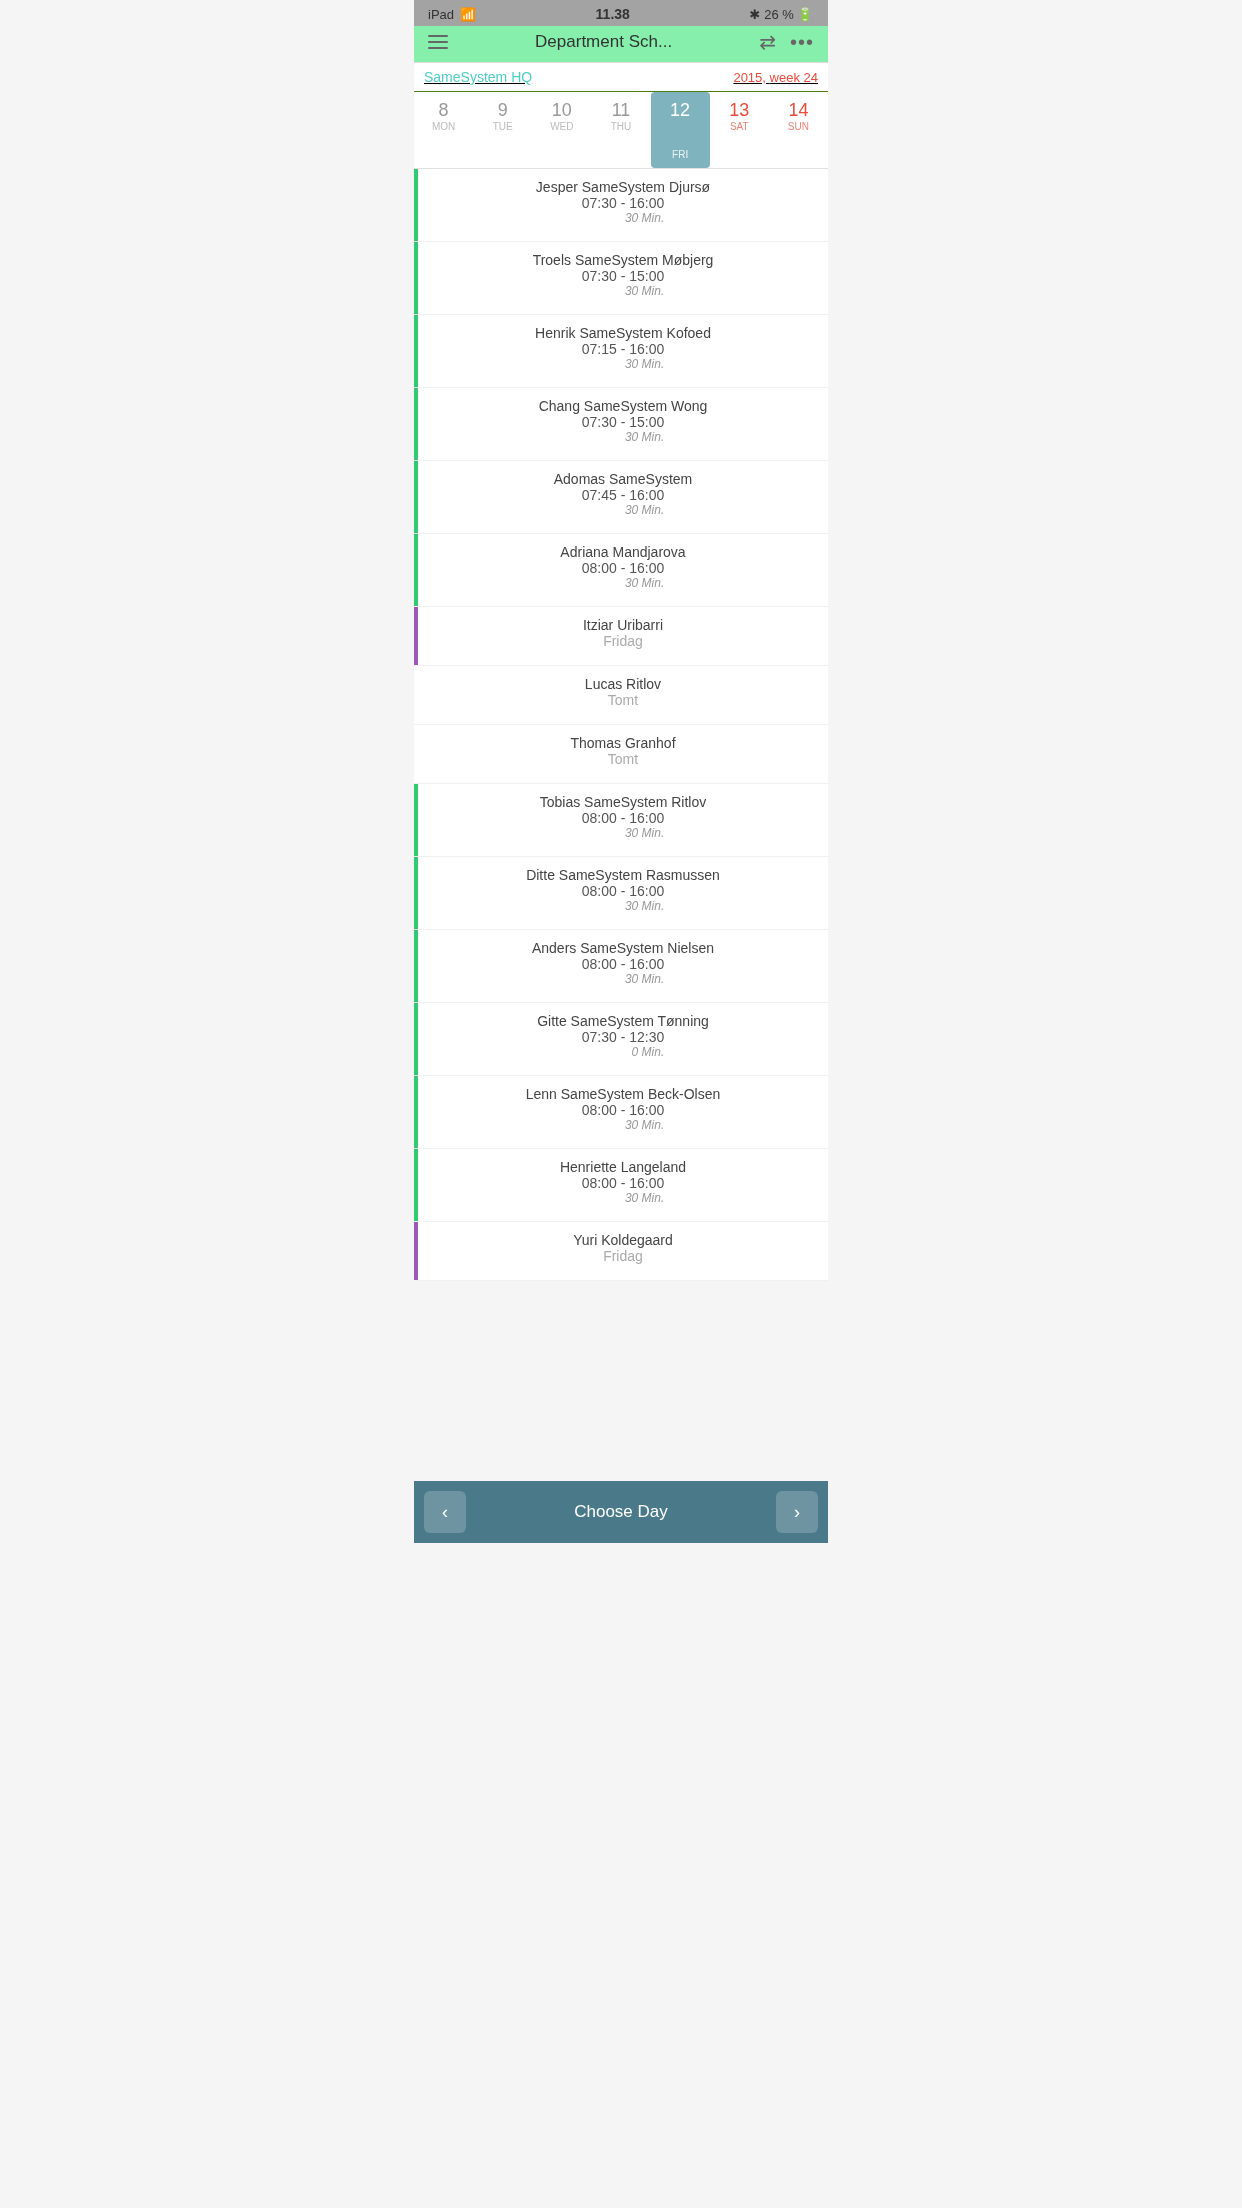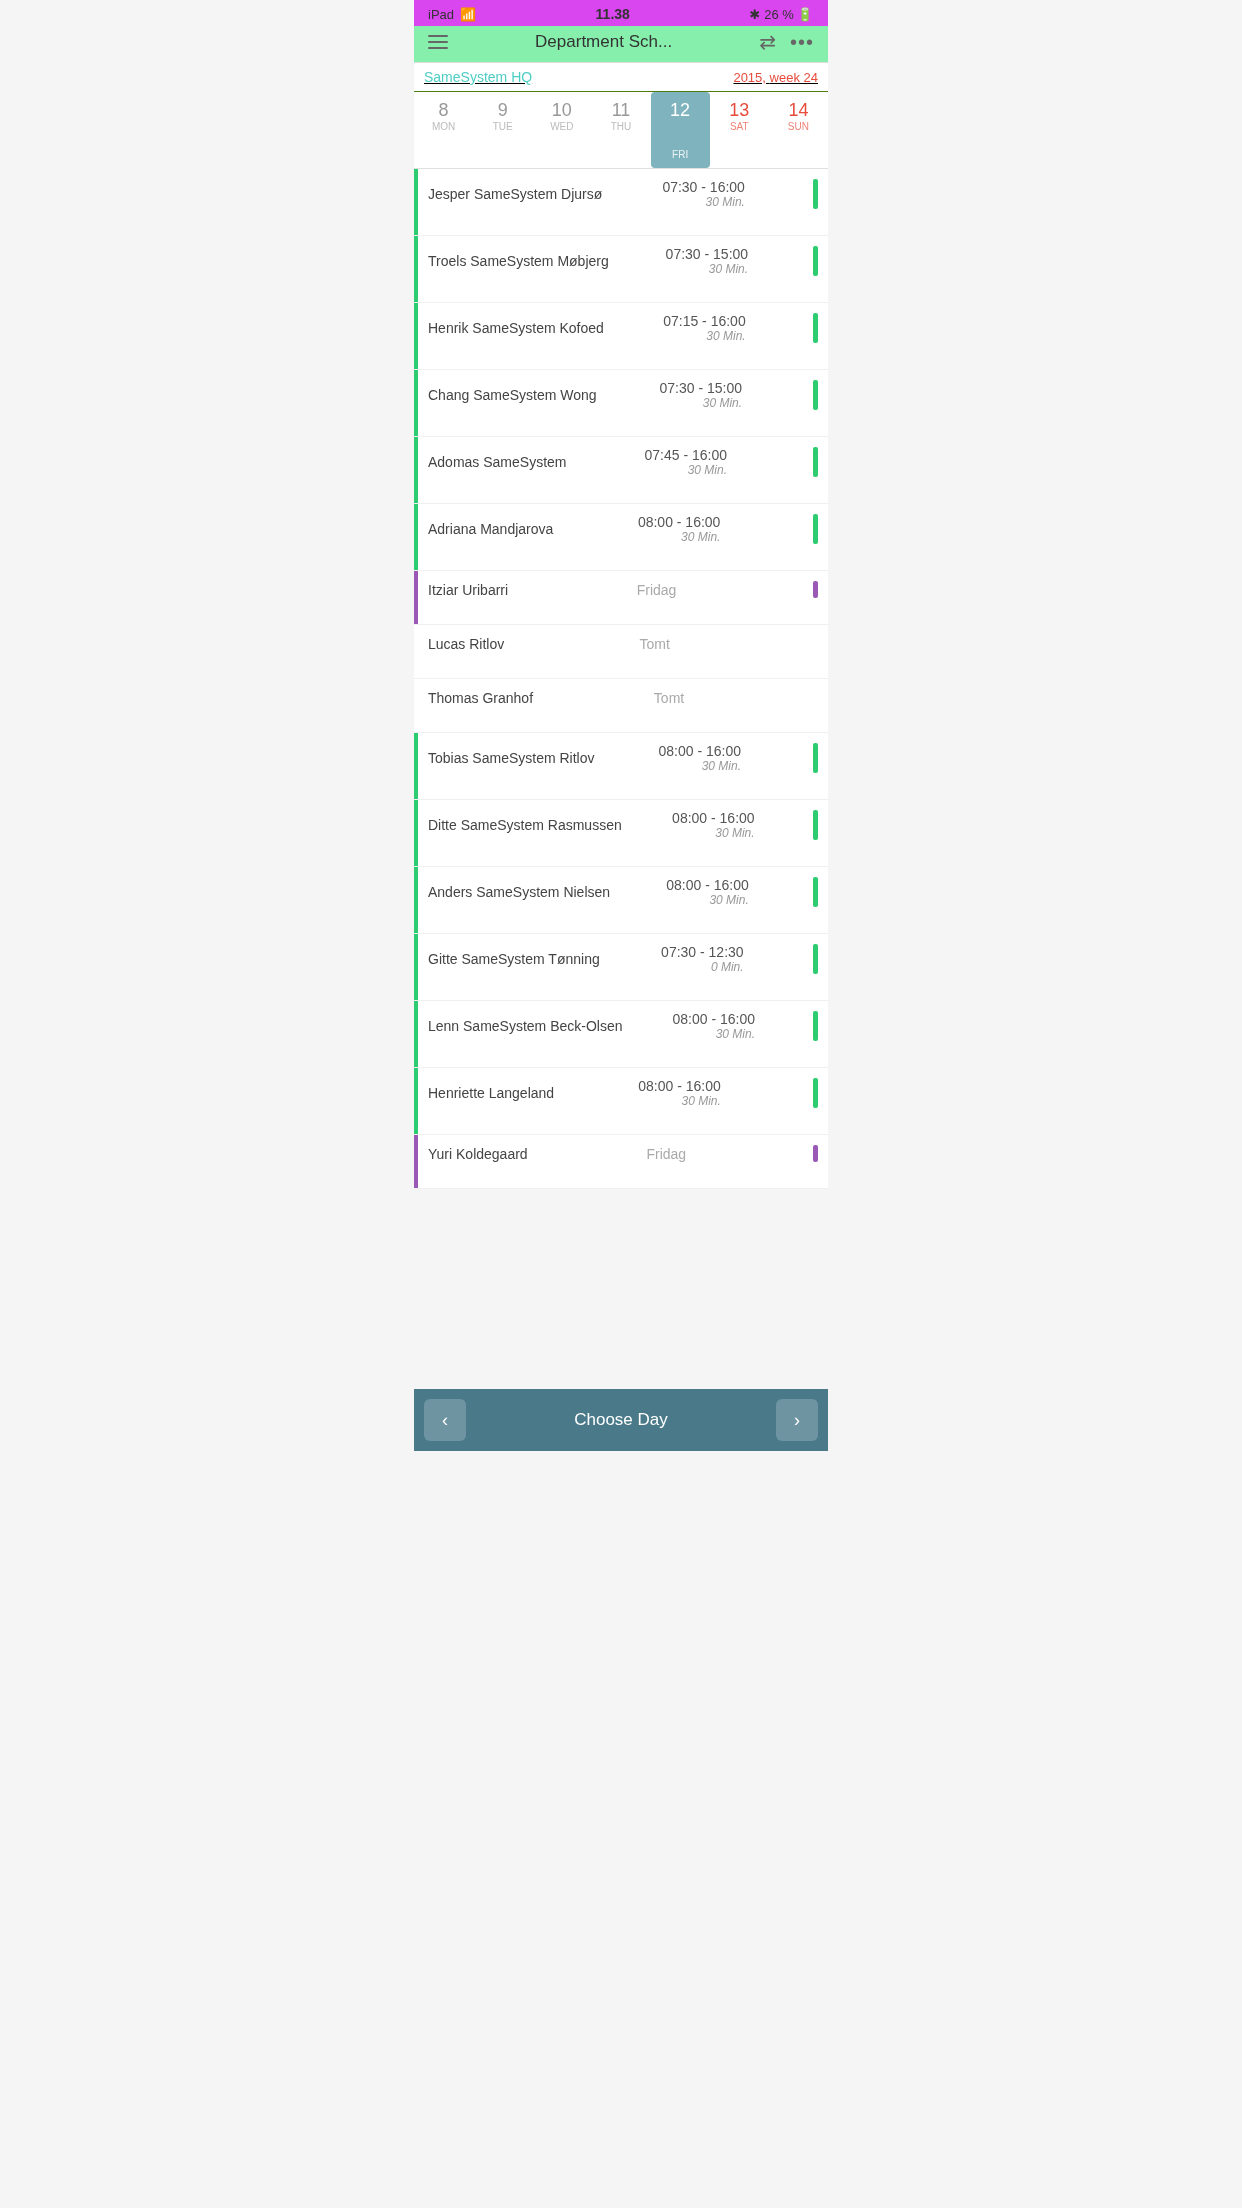--- a/index.html
+++ b/index.html
@@ -13,21 +13,21 @@
       margin: 0 auto;
       position: relative;
       overflow-x: hidden;
     }
 
     
     .status-bar {
       display: flex;
       justify-content: space-between;
       align-items: center;
-      background: #d946ef;
+      background: #a3a3a3;
       padding: 6px 14px 4px 14px;
       font-size: 13px;
       font-weight: 500;
       color: #333;
     }
     .status-left { display: flex; align-items: center; gap: 6px; }
     .status-center { font-weight: 600; font-size: 14px; }
     .status-right { display: flex; align-items: center; gap: 4px; font-size: 13px; }
 
     
@@ -133,25 +133,25 @@
     
     .employee-list {
       background: #fff;
       flex: 1;
       overflow-y: auto;
     }
 
     .employee-row {
       display: flex;
       align-items: center;
-      justify-content: space-between;
-      padding: 10px 10px 26px 14px;
+      padding: 10px 10px 16px 14px;
       border-bottom: 1px solid #f0f0f0;
       position: relative;
       min-height: 54px;
+      flex-direction: column;
     }
     .employee-row .left-accent {
       position: absolute;
       left: 0;
       top: 0;
       bottom: 0;
       width: 4px;
     }
     .accent-green { background: #2ecc71; }
     .accent-purple { background: #9b59b6; }

